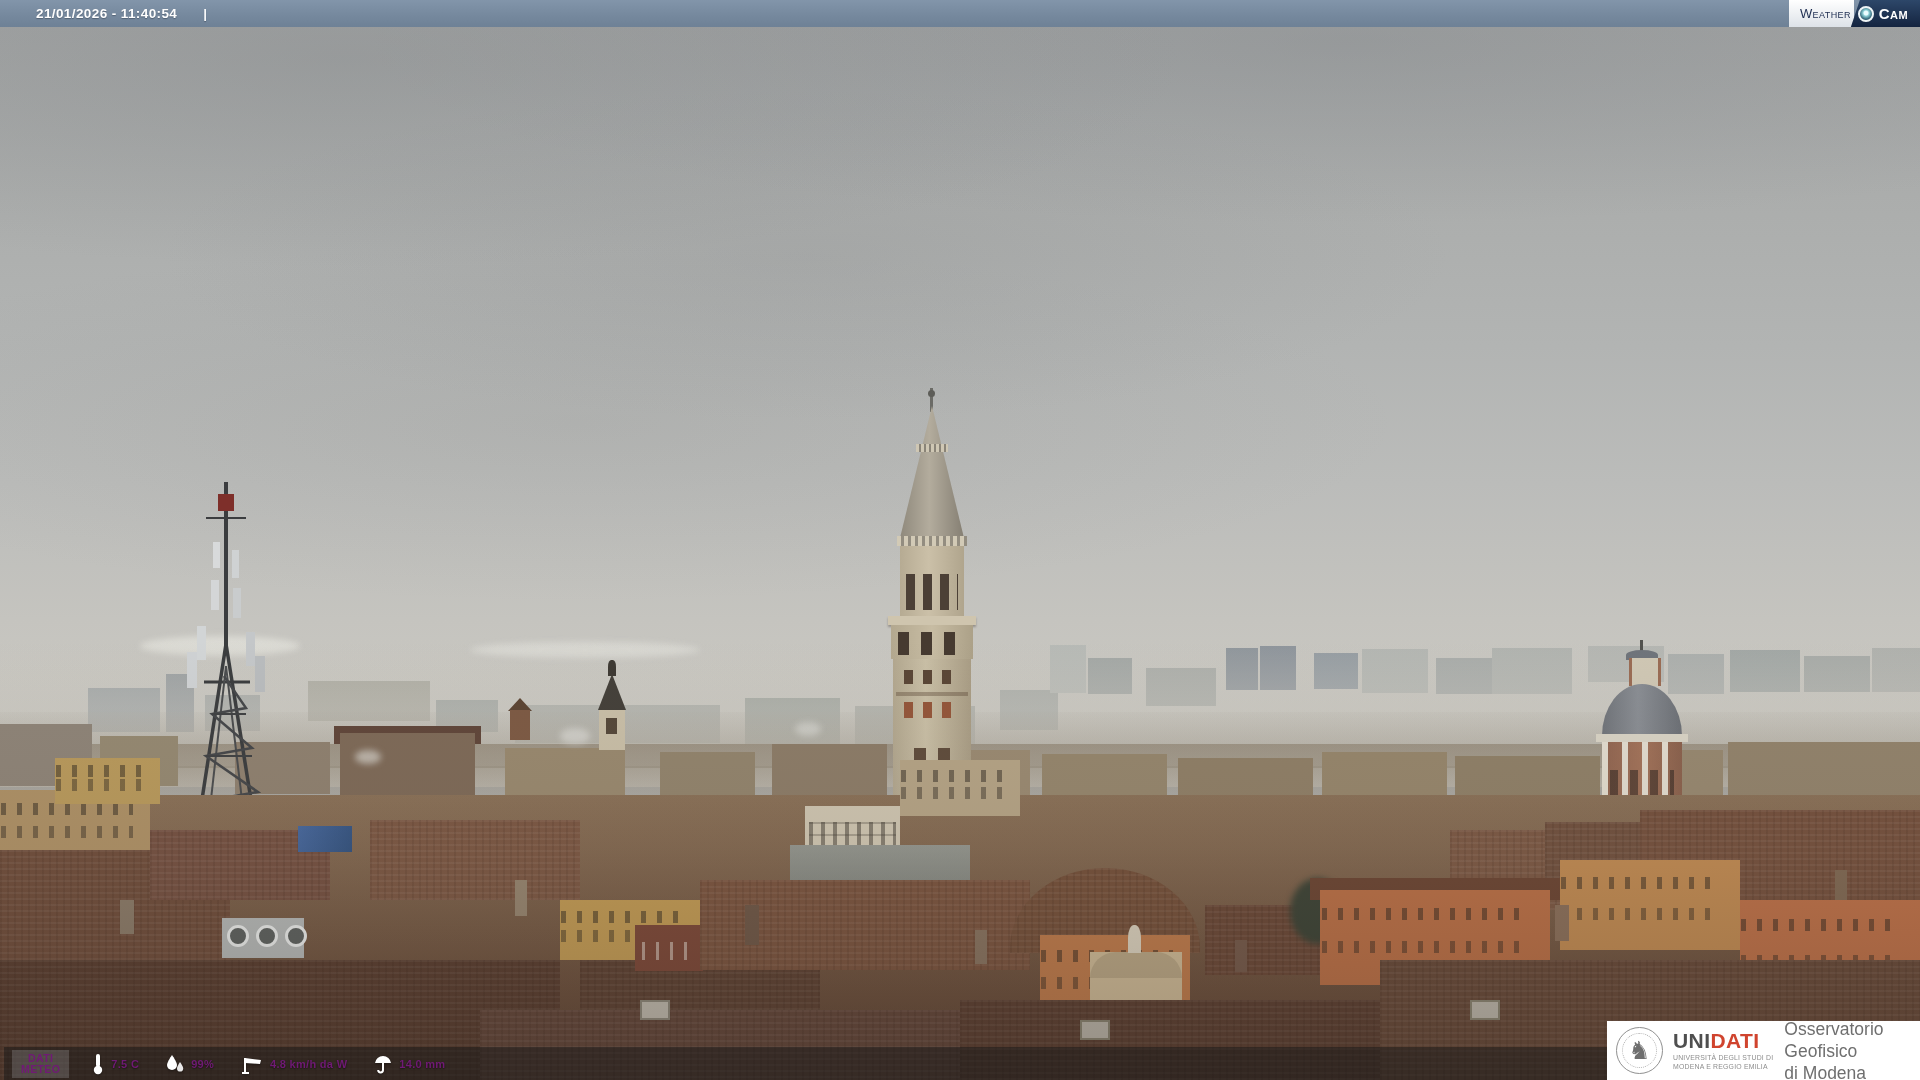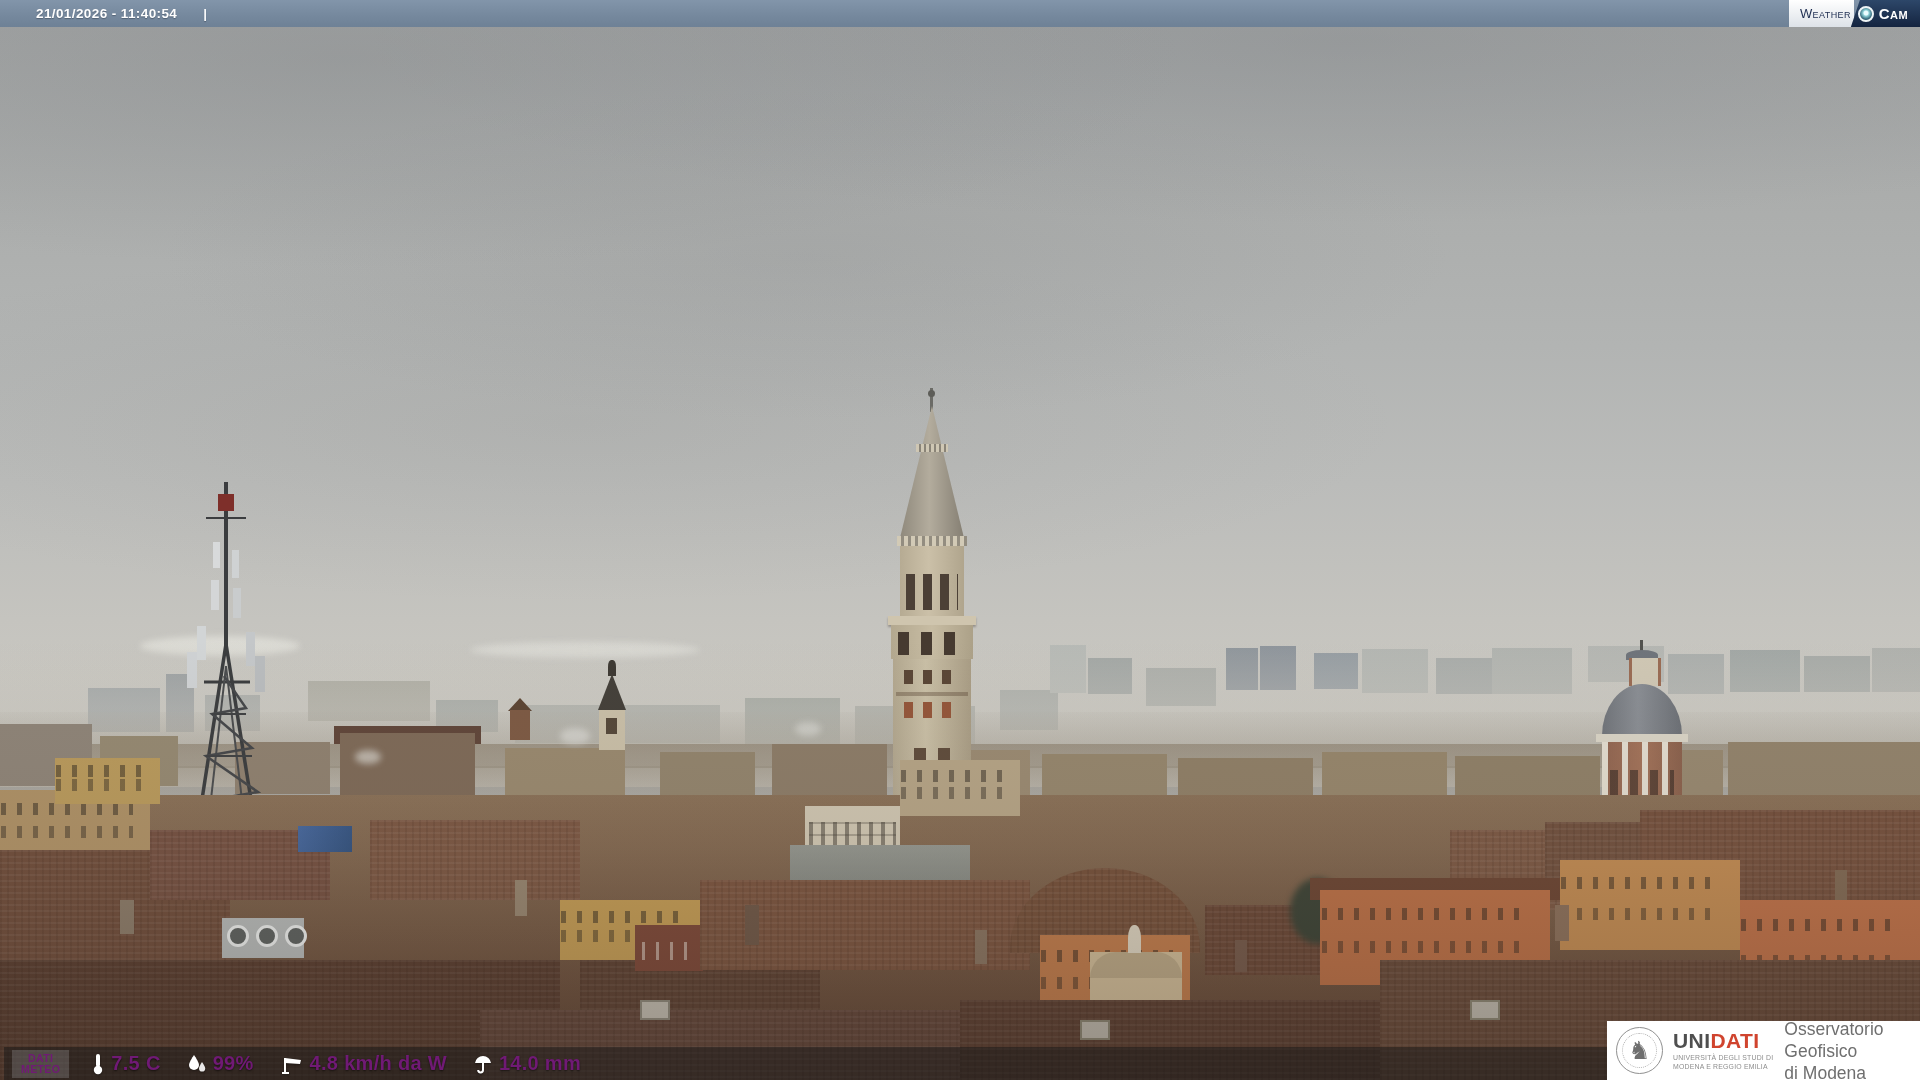--- a/index.html
+++ b/index.html
@@ -25,21 +25,21 @@
            font-size:15px;font-variant:small-caps;letter-spacing:.4px;
            clip-path:polygon(9px 0,100% 0,100% 100%,0 100%);margin-left:-3px;}
   .lens{width:12px;height:12px;border-radius:50%;margin-right:5px;border:2px solid #eef4f6;
         background:radial-gradient(circle at 50% 42%,#eafcff 0 2px,#8fd2d8 3px,#1c4a60 7px,#0c1d31 100%);}
 
   
   .meteobar{position:absolute;left:4px;right:0;bottom:0;height:33px;z-index:42;
             background:rgba(12,16,20,.42);display:flex;align-items:center;color:#701a75;}
   .dati{background:rgba(225,232,238,.18);margin-left:8px;padding:3px 9px;text-align:center;
         font-size:10.5px;line-height:11px;font-weight:bold;letter-spacing:.4px;}
-  .mi{display:flex;align-items:center;font-weight:bold;font-size:20px;letter-spacing:.3px;
+  .mi{display:flex;align-items:center;font-weight:bold;font-size:11px;letter-spacing:.3px;
       text-shadow:0 1px 2px rgba(0,0,0,.55);text-align:center;}
   .mi svg{margin-right:6px;filter:drop-shadow(0 1px 1px rgba(0,0,0,.4));}
 
   
   .credit{position:absolute;right:0;bottom:0;width:313px;height:59px;background:#ffffff;
           z-index:45;display:flex;align-items:center;}
   .seal{width:45px;height:45px;border-radius:50%;border:1.5px solid #909090;margin-left:9px;
         position:relative;display:flex;align-items:center;justify-content:center;
         color:#6e6e6e;font-size:25px;flex:none;}
   .seal::before{content:"";position:absolute;inset:5px;border-radius:50%;border:1px dotted #b5b5b5;}

